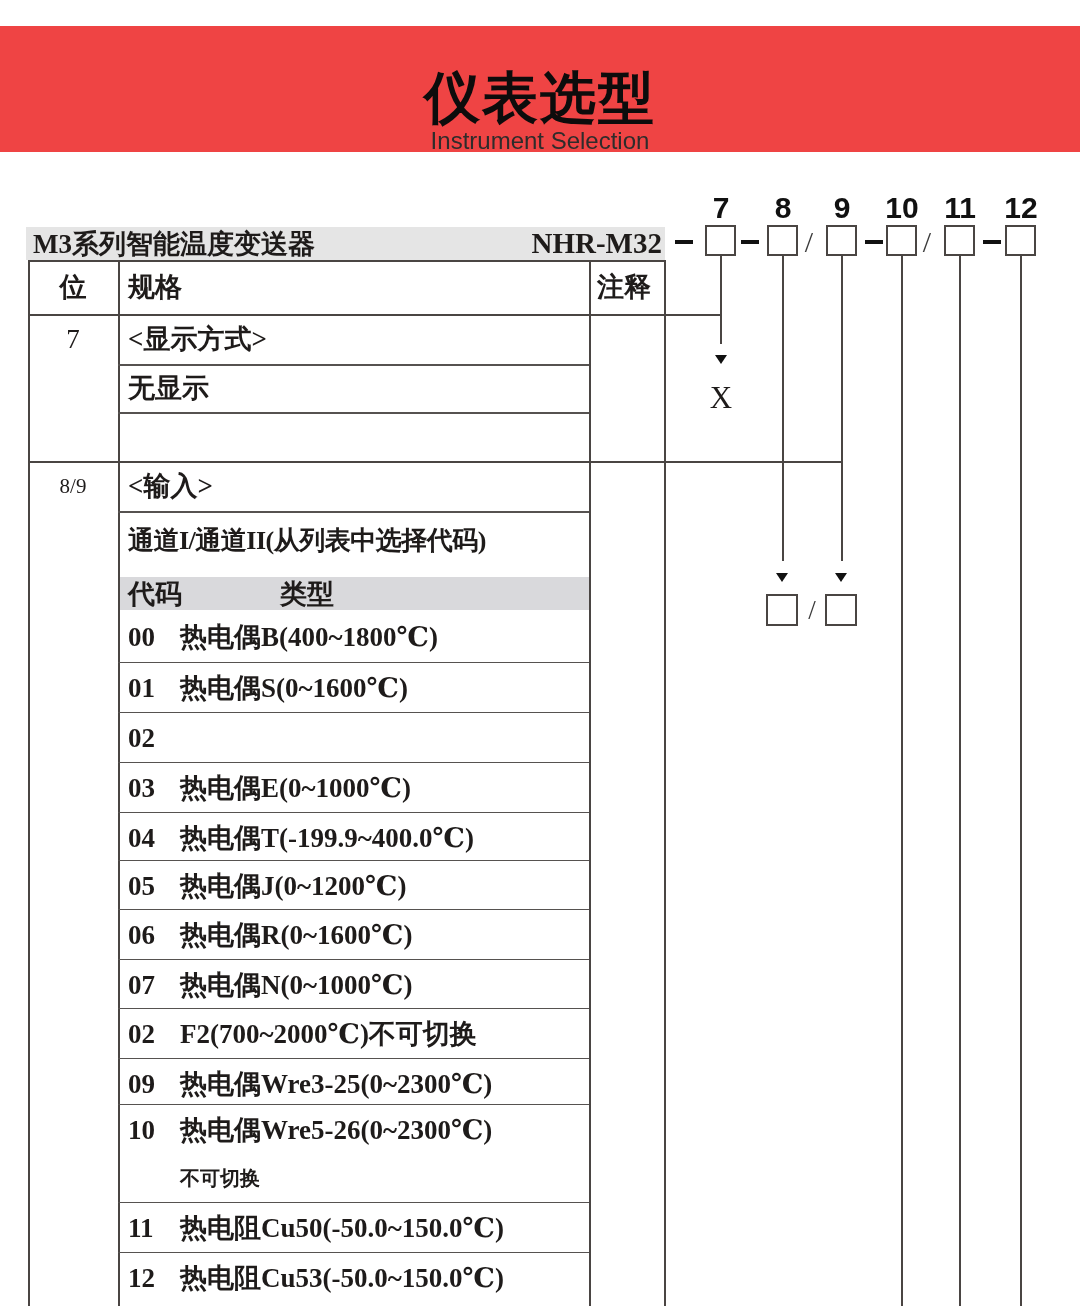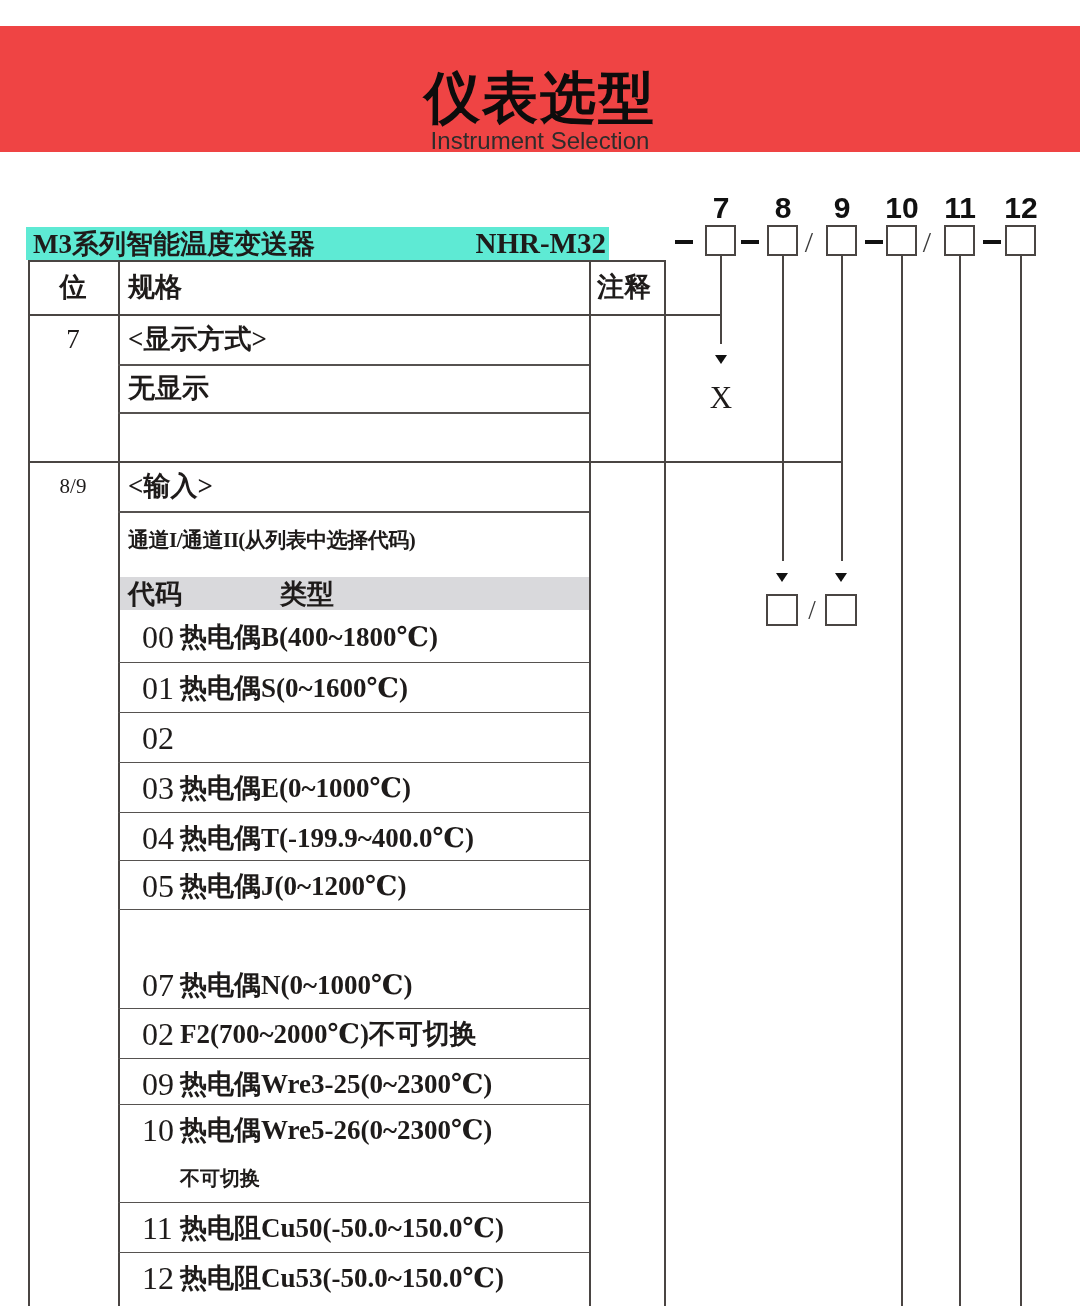--- a/index.html
+++ b/index.html
@@ -15,21 +15,21 @@
             font-family:"Liberation Sans","DejaVu Sans",sans-serif;
             font-size:24px;line-height:26px;color:#2e2c2b;}
 
   
   .digit{position:absolute;top:192px;width:60px;text-align:center;
          font-family:"Liberation Sans","DejaVu Sans",sans-serif;font-weight:bold;
          font-size:30px;line-height:32px;color:#111;}
   .d1{left:691px}.d2{left:753px}.d3{left:812px}.d4{left:872px}.d5{left:930px}.d6{left:991px}
 
   
-  .model-bar{position:absolute;left:26px;top:227px;width:583px;height:33px;background:#5eead4;}
+  .model-bar{position:absolute;left:26px;top:227px;width:639px;height:33px;background:#e5e5e5;}
   .model-series{position:absolute;left:7px;top:0;height:33px;display:flex;align-items:center;
                 font-size:27px;font-weight:bold;white-space:nowrap;}
   .model-code{position:absolute;right:3px;top:0;height:33px;display:flex;align-items:center;
               font-size:29px;font-weight:bold;white-space:nowrap;}
 
   
   .slot{position:absolute;top:225px;width:27px;height:27px;border:2px solid #4a4543;background:#fff;}
   .s7{left:705px}.s8{left:767px}.s9{left:826px}.s10{left:886px}.s11{left:944px}.s12{left:1005px}
   .dash{position:absolute;top:240px;width:18px;height:4px;background:#111;}
   .dash1{left:675px}.dash2{left:741px}.dash3{left:865px}.dash4{left:983px}
@@ -52,40 +52,40 @@
   .hl{position:absolute;height:2px;background:#4a4543;}
   .hl.thin{height:1.5px;background:#565250;}
 
   
   .cell{position:absolute;display:flex;align-items:center;white-space:nowrap;}
   .b{font-weight:bold;}
   .col-pos{left:28px;width:90px;justify-content:center;text-align:center;}
   .th{top:260px;height:54px;font-size:27px;font-weight:bold;}
   .spec-x{left:128px;}
   .note-x{left:597px;}
-  .fs27{font-size:27px;} .fs26{font-size:21px;}
+  .fs27{font-size:27px;} .fs26{font-size:26px;}
   .r-pos7{top:314px;height:50px;font-size:27px;}
   .r-disp-title{top:314px;height:50px;}
   .r-disp-opt{top:364px;height:48px;}
   .x-mark{left:691px;top:380px;width:60px;justify-content:center;font-size:31px;}
   .r-pos89{top:461px;height:50px;font-size:21px;}
   .r-input-title{top:461px;height:50px;}
   .r-channels{top:511px;height:58px;letter-spacing:-0.5px;}
 
   .code-head{position:absolute;left:120px;top:577px;width:469px;height:33px;background:#d9d9dc;}
   .code-head .lbl-code{position:absolute;left:8px;top:0;height:33px;display:flex;align-items:center;
                        font-size:27px;font-weight:bold;}
   .code-head .lbl-type{position:absolute;left:160px;top:0;height:33px;display:flex;align-items:center;
                        font-size:27px;font-weight:bold;}
 
   
   .list-row{position:absolute;left:118px;width:471px;box-sizing:border-box;
             border-bottom:1.5px solid #565250;}
   .list-row.last{border-bottom:none;}
-  .lr-code{position:absolute;left:24px;top:0;height:50px;display:flex;align-items:center;font-size:32px;}
+  .lr-code{position:absolute;left:10px;top:0;height:50px;display:flex;align-items:center;font-size:27px;font-weight:bold;}
   .lr-type{position:absolute;left:62px;top:0;height:50px;display:flex;align-items:center;
            font-size:27px;font-weight:bold;white-space:nowrap;}
   .lr-line2{position:absolute;left:62px;top:48px;height:50px;display:flex;align-items:center;
             font-size:20px;font-weight:bold;white-space:nowrap;}
 </style>
 </head>
 <body>
 
 <div class="page">
 
@@ -177,20 +177,24 @@
       <span class="lr-type">热电偶E(0~1000℃)</span>
     </div>
     <div class="list-row" style="top: 813px; height: 48px;">
       <span class="lr-code">04</span>
       <span class="lr-type">热电偶T(-199.9~400.0℃)</span>
     </div>
     <div class="list-row" style="top: 861px; height: 49px;">
       <span class="lr-code">05</span>
       <span class="lr-type">热电偶J(0~1200℃)</span>
     </div>
+    <div class="list-row" style="top: 910px; height: 50px;">
+      <span class="lr-code">06</span>
+      <span class="lr-type">热电偶R(0~1600℃)</span>
+    </div>
     <div class="list-row" style="top: 960px; height: 49px;">
       <span class="lr-code">07</span>
       <span class="lr-type">热电偶N(0~1000℃)</span>
     </div>
     <div class="list-row" style="top: 1009px; height: 50px;">
       <span class="lr-code">02</span>
       <span class="lr-type">F2(700~2000℃)不可切换</span>
     </div>
     <div class="list-row" style="top: 1059px; height: 46px;">
       <span class="lr-code">09</span>

